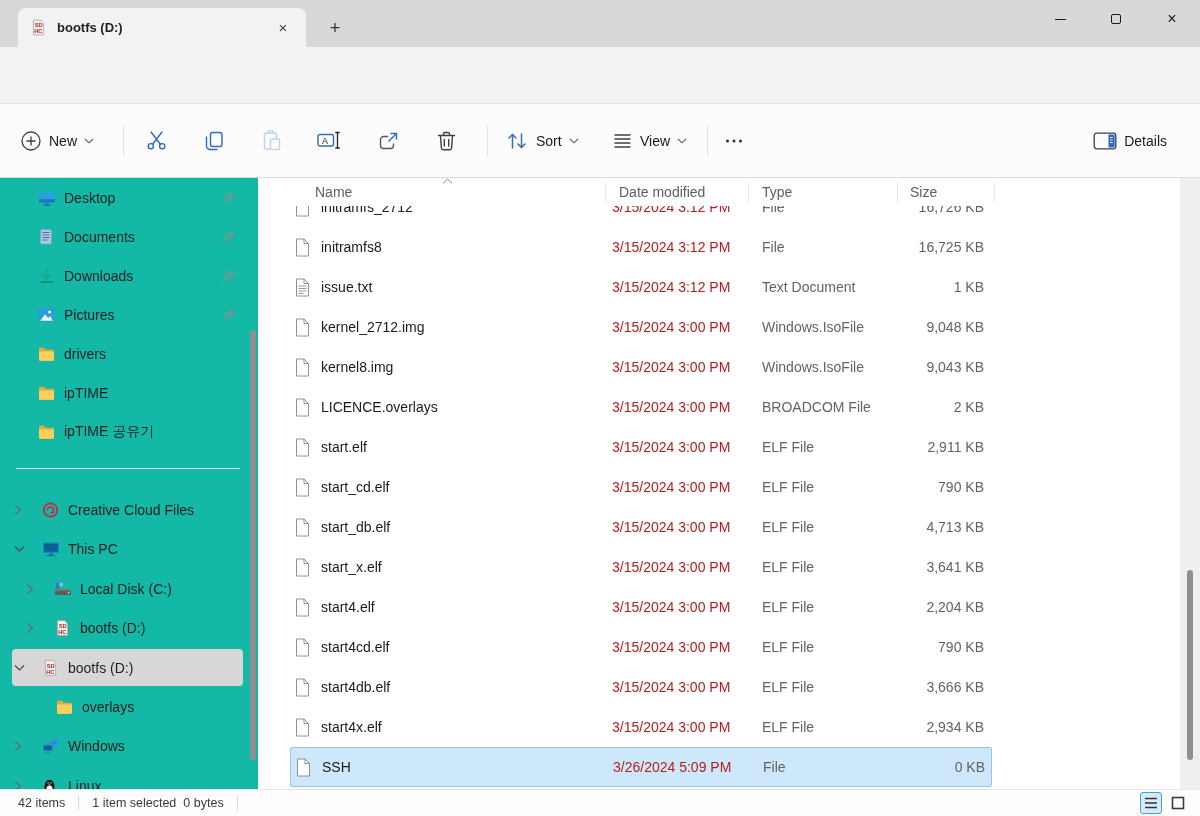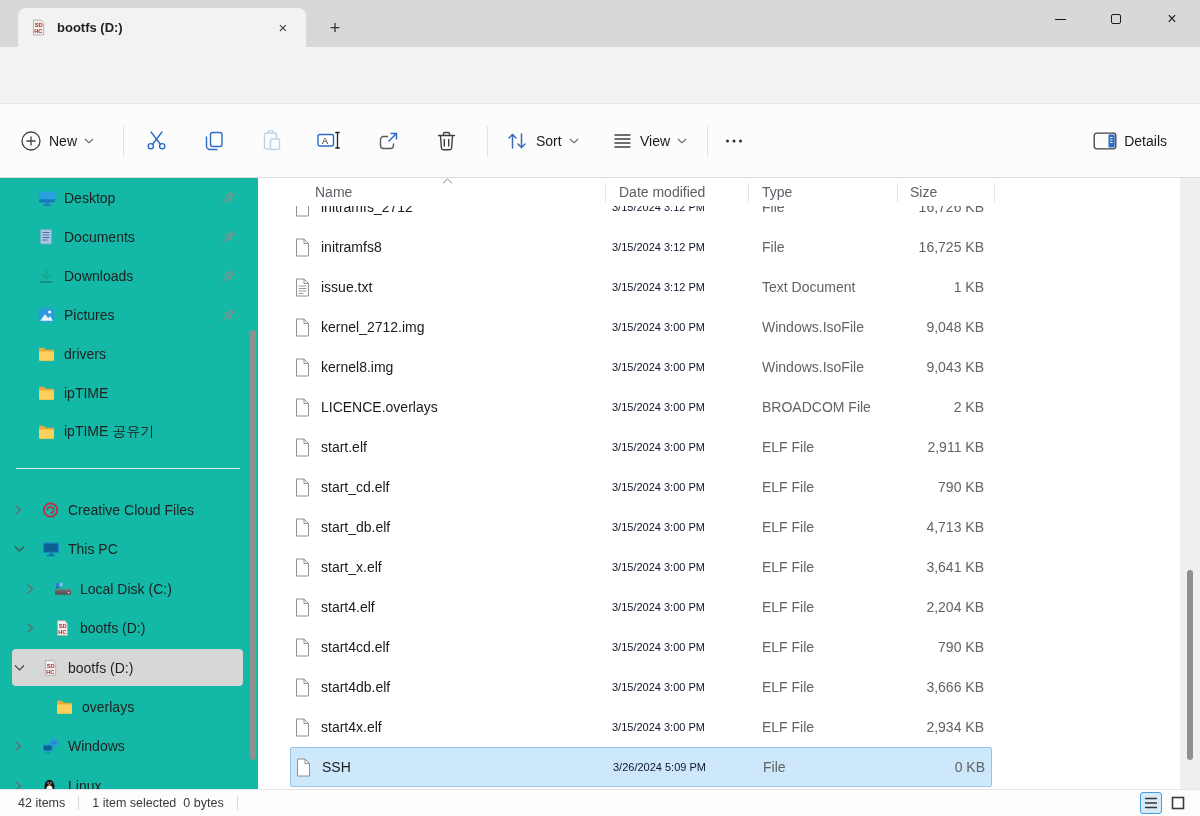--- a/index.html
+++ b/index.html
@@ -73,21 +73,21 @@
   .lh-type { flex:0 0 149px; padding-left:14px; }
   .lh-size { flex:0 0 98px;  padding-left:13px; }
   .lh-sep { position:absolute; top:5px; height:19px; width:1px; background:#e5e5e5; }
   .lh-caret { position:absolute; left:152px; top:0px; }
 
   .rows-viewport { position:absolute; left:290px; top:206px; width:702px; height:583px; overflow:hidden; z-index:1; }
   .rows-inner { margin-top:-19px; }
   .frow { height:40px; display:flex; align-items:center; border-radius:2px; }
   .frow.selected { background:#cde7fb; border:1px solid #97c4e7; }
   .fc-name { flex:0 0 315px; display:flex; align-items:center; gap:11px; padding-left:5px; font-size:14px; color:#1b1b1b; white-space:nowrap; overflow:hidden; }
-  .fc-date { flex:0 0 143px; padding-left:7px;  font-size:11px; color:#0f172a; white-space:nowrap; }
+  .fc-date { flex:0 0 143px; padding-left:7px;  font-size:14px; color:#b91c1c; white-space:nowrap; }
   .fc-type { flex:0 0 149px; padding-left:14px; font-size:14px; color:#636363; white-space:nowrap; }
   .fc-size { flex:0 0 97px;  padding-right:10px; font-size:14px; color:#636363; text-align:right; white-space:nowrap; }
 
   .list-scroll-track { position:absolute; left:1180px; top:178px; width:20px; height:611px; background:#f0efef; z-index:2; }
   .list-scroll-thumb { position:absolute; left:7px; top:392px; width:6px; height:190px; background:#8f8f8f; border-radius:3px; }
 
   
   .statusbar {
     position:absolute; left:0; bottom:0; width:1200px; height:27px;
     background:#fdfdfd; border-top:1px solid #e6e6e6; z-index:6;

